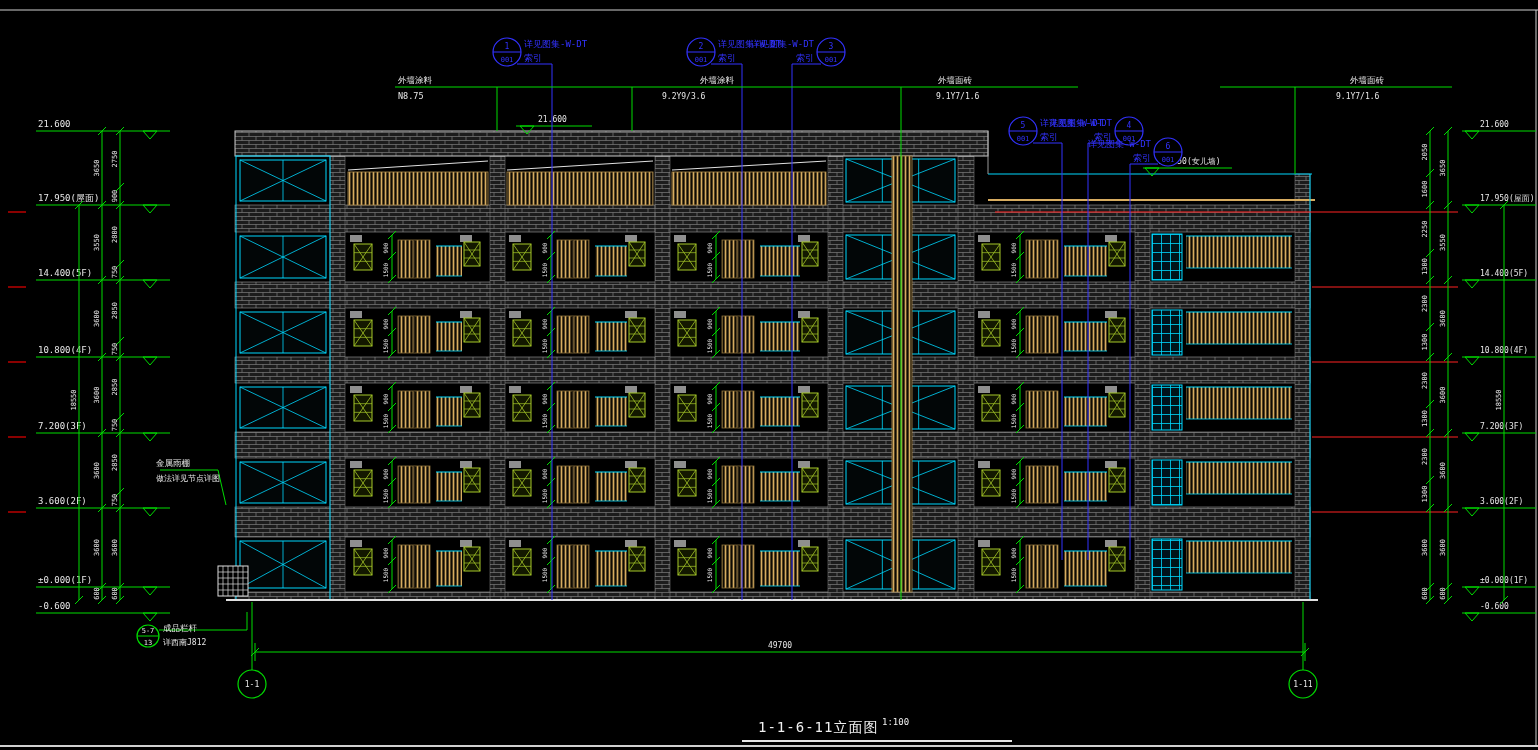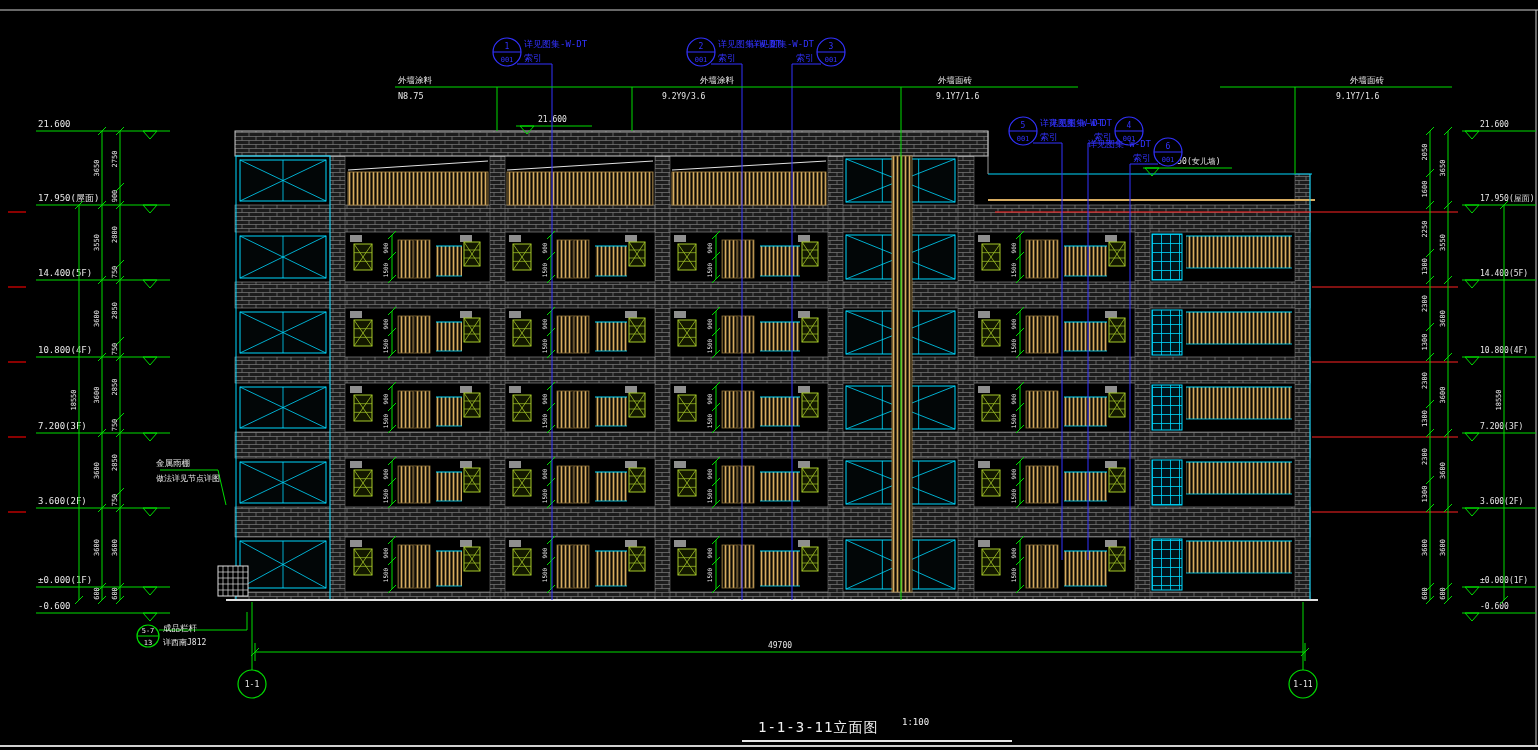--- a/index.html
+++ b/index.html
@@ -3,21 +3,21 @@
 <meta charset="utf-8">
 <style>
   html,body{margin:0;padding:0;background:#000;}
   .viewport{position:relative;width:1538px;height:750px;background:#000;overflow:hidden;
             font-family:"DejaVu Sans","Liberation Sans",sans-serif;}
   svg{position:absolute;left:0;top:0;}
   .titlebar{position:absolute;left:742px;top:717px;width:270px;height:23px;
             border-bottom:2px solid #e6e6e6;color:#f0f0f0;}
   .titlebar .t{position:absolute;left:16px;top:2px;font-size:14px;letter-spacing:1px;
                font-family:"DejaVu Sans Mono","DejaVu Sans",monospace;}
-  .titlebar .s{position:absolute;left:160px;top:0px;font-size:9px;
+  .titlebar .s{position:absolute;left:140px;top:0px;font-size:9px;
                font-family:"DejaVu Sans Mono",monospace;}
 </style>
 </head>
 <body>
 
 <div class="viewport">
   <svg width="1538" height="750" viewBox="0 0 1538 750">
     <defs>
       <pattern id="brick" width="14" height="8" patternUnits="userSpaceOnUse">
         <rect width="14" height="8" fill="#1c1c1c"></rect>
@@ -835,16 +835,16 @@
       <text x="156" y="466" font-size="8.5" fill="#e8e8e8" font-family="&quot;DejaVu Sans Mono&quot;,&quot;DejaVu Sans&quot;,monospace">金属雨棚</text>
       <text x="156" y="481" font-size="8" fill="#e8e8e8" font-family="&quot;DejaVu Sans Mono&quot;,&quot;DejaVu Sans&quot;,monospace">做法详见节点详图</text>
       <text x="163" y="631" font-size="8.5" fill="#e8e8e8" font-family="&quot;DejaVu Sans Mono&quot;,&quot;DejaVu Sans&quot;,monospace">成品栏杆</text>
       <text x="163" y="645" font-size="8" fill="#e8e8e8" font-family="&quot;DejaVu Sans Mono&quot;,&quot;DejaVu Sans&quot;,monospace">详西南J812</text>
       <circle cx="148" cy="636" r="11" fill="#000" stroke="#00dc00" stroke-width="1.2"></circle>
       <line x1="137" y1="636" x2="159" y2="636" stroke="#00dc00" stroke-width="1"></line>
       <text x="148" y="633" font-size="7" fill="#e8e8e8" font-family="&quot;DejaVu Sans Mono&quot;,&quot;DejaVu Sans&quot;,monospace" text-anchor="middle">5-7</text>
       <text x="148" y="645" font-size="7" fill="#e8e8e8" font-family="&quot;DejaVu Sans Mono&quot;,&quot;DejaVu Sans&quot;,monospace" text-anchor="middle">13</text>
     </svg>
   <div class="titlebar">
-    <span class="t">1-1-3-11立面图</span>
+    <span class="t">1-1-6-11立面图</span>
     <span class="s">1:100</span>
   </div>
 </div>
 
 </body></html>

